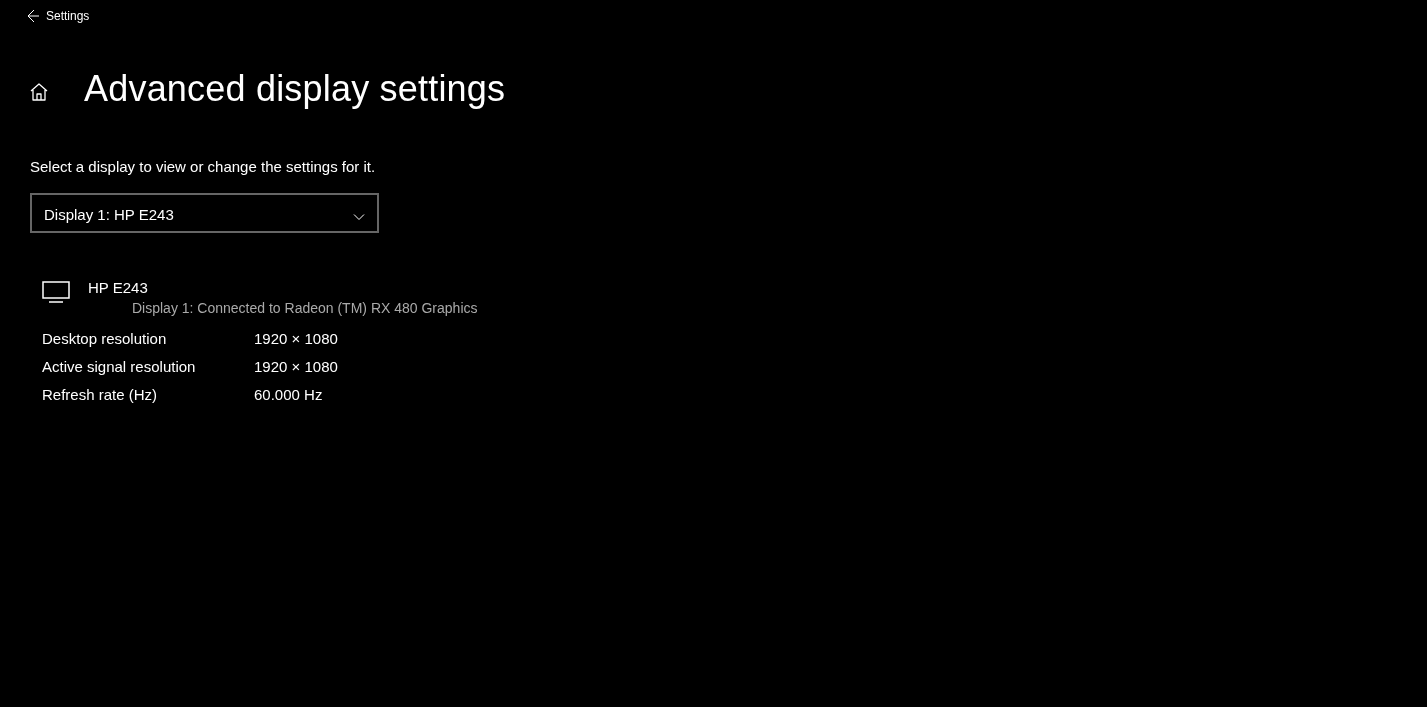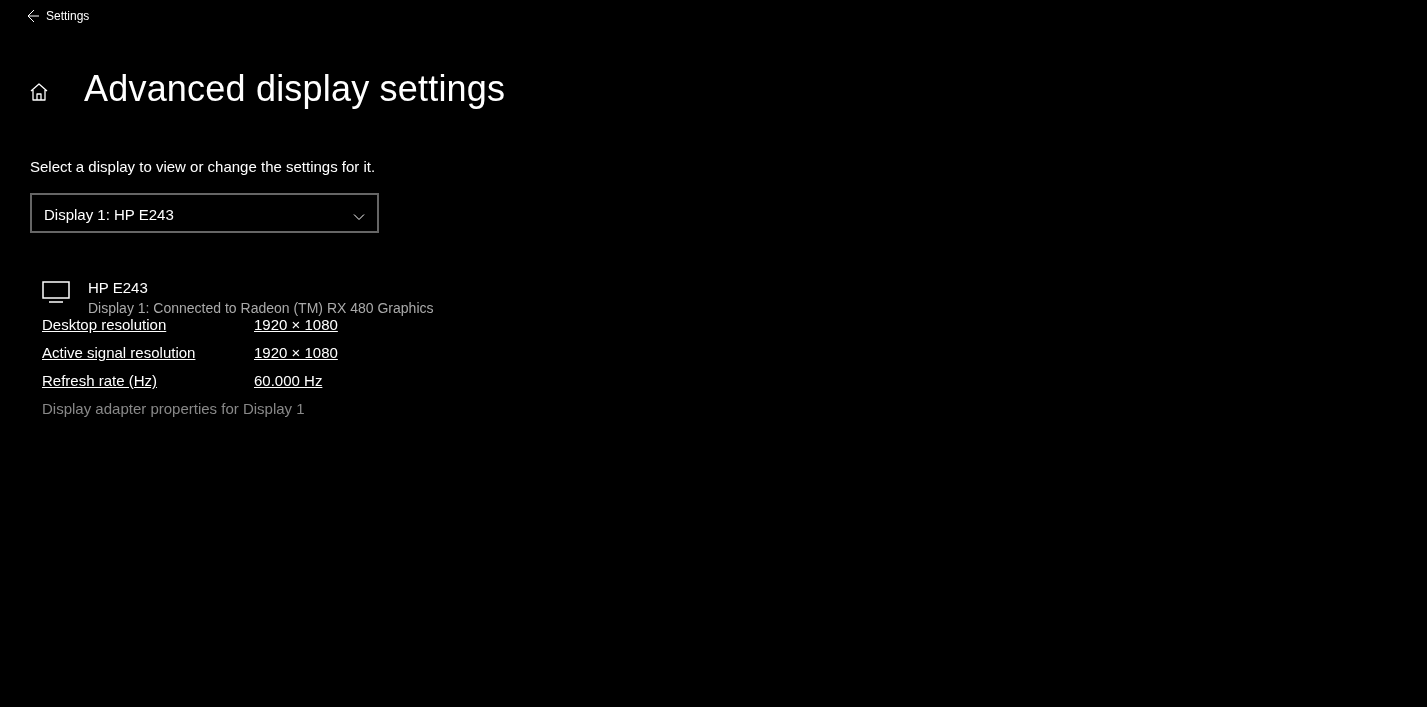--- a/index.html
+++ b/index.html
@@ -97,24 +97,25 @@
     margin-top: 2px;
   }
   .monitor-name {
     font-size: 15px;
     font-weight: 400;
   }
   .monitor-sub {
     font-size: 14px;
     color: #aaaaaa;
     margin-top: 4px;
+    margin-left: 44px;
   }
   .props-table {
+    margin-top: 14px;
     margin-left: 12px;
-    text-decoration: underline;
   }
   .prop-row {
     display: flex;
     margin-bottom: 11px;
   }
   .prop-label {
     width: 212px;
     font-size: 15px;
     color: #ffffff;
   }
@@ -187,16 +188,15 @@
       <div class="prop-row">
         <div class="prop-label">Active signal resolution</div>
         <div class="prop-value">1920 × 1080</div>
       </div>
       <div class="prop-row">
         <div class="prop-label">Refresh rate (Hz)</div>
         <div class="prop-value">60.000 Hz</div>
       </div>
     </div>
 
-    <div class="link-text">Display adapter properties for Display 1</div>
   </div>
 
 </div>
 
 </body></html>

